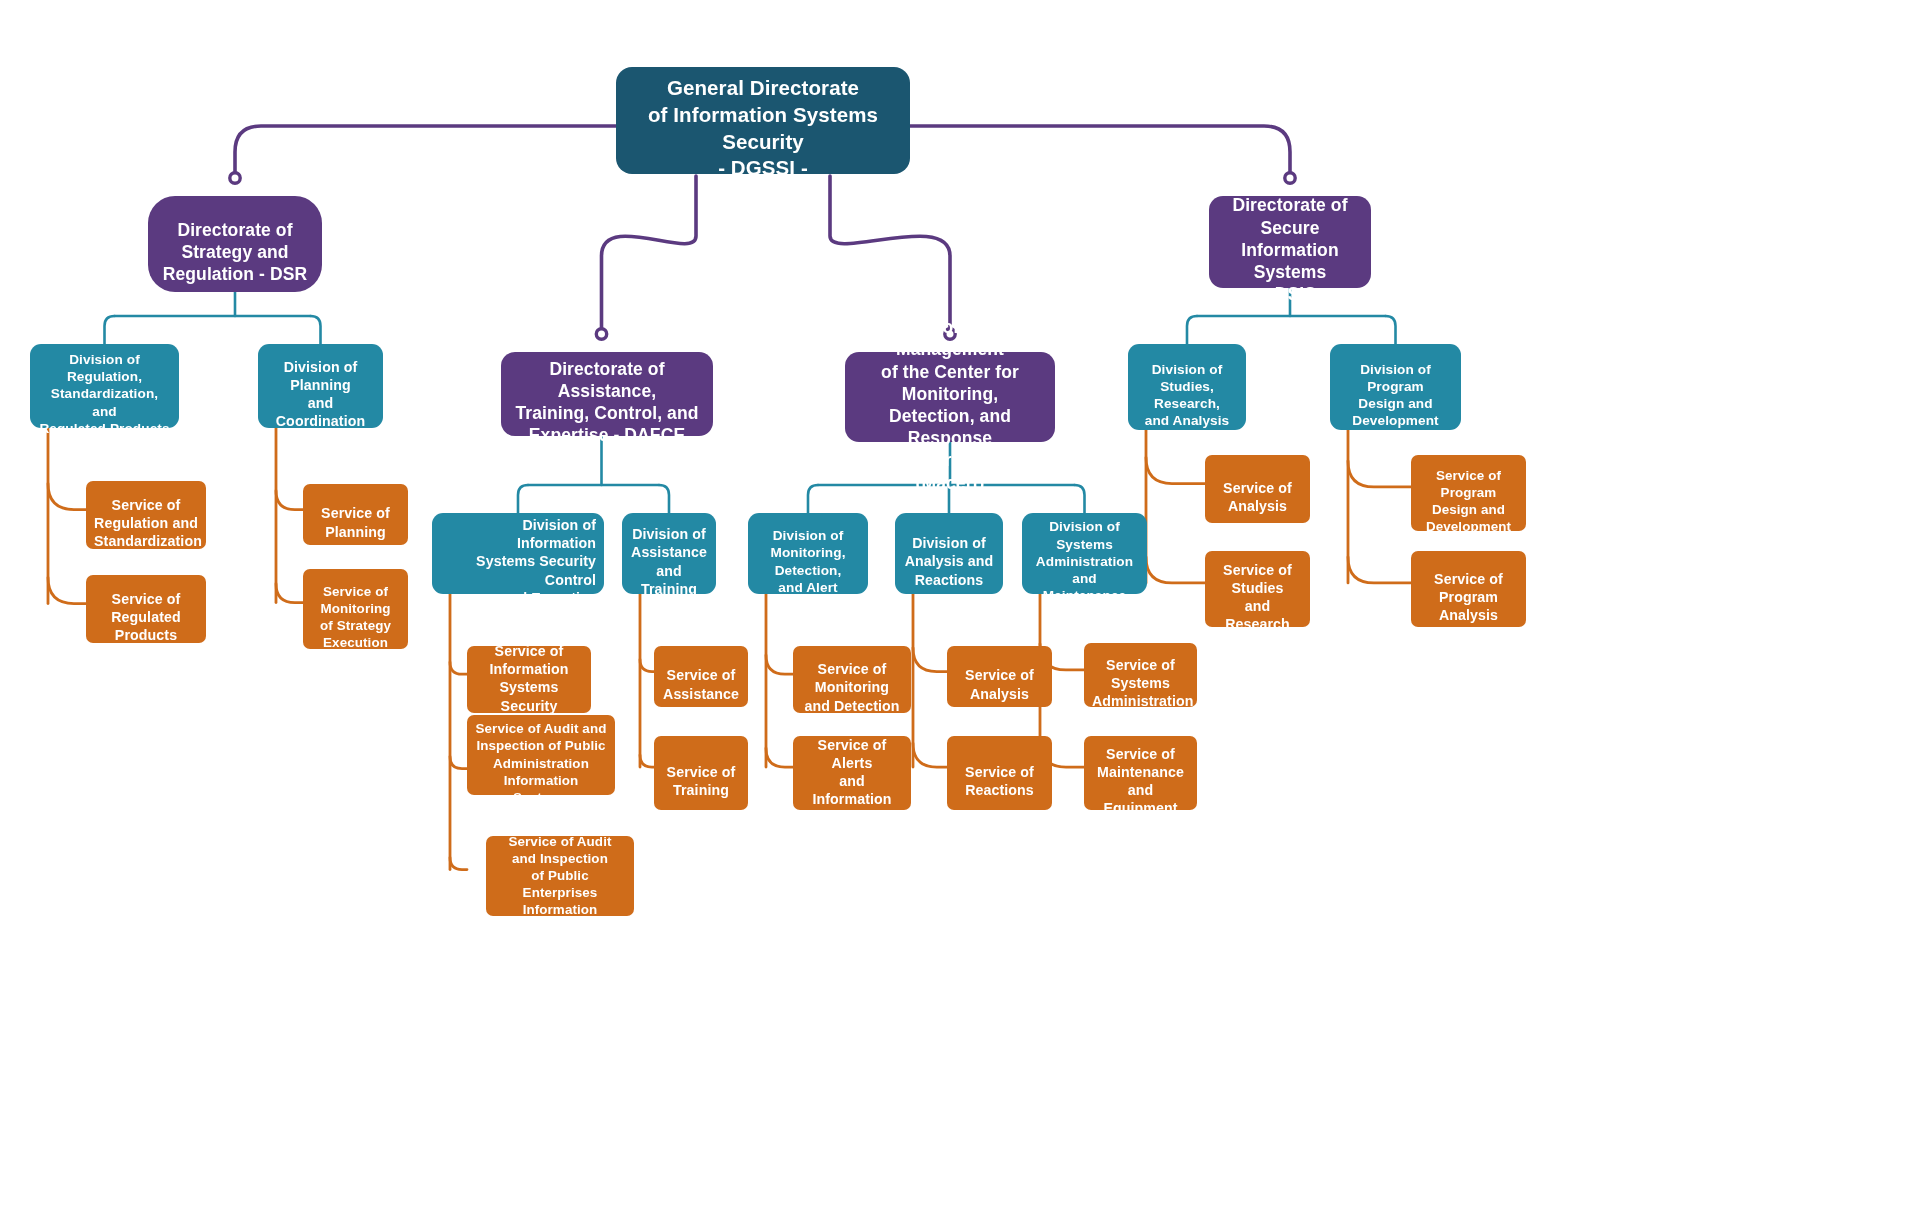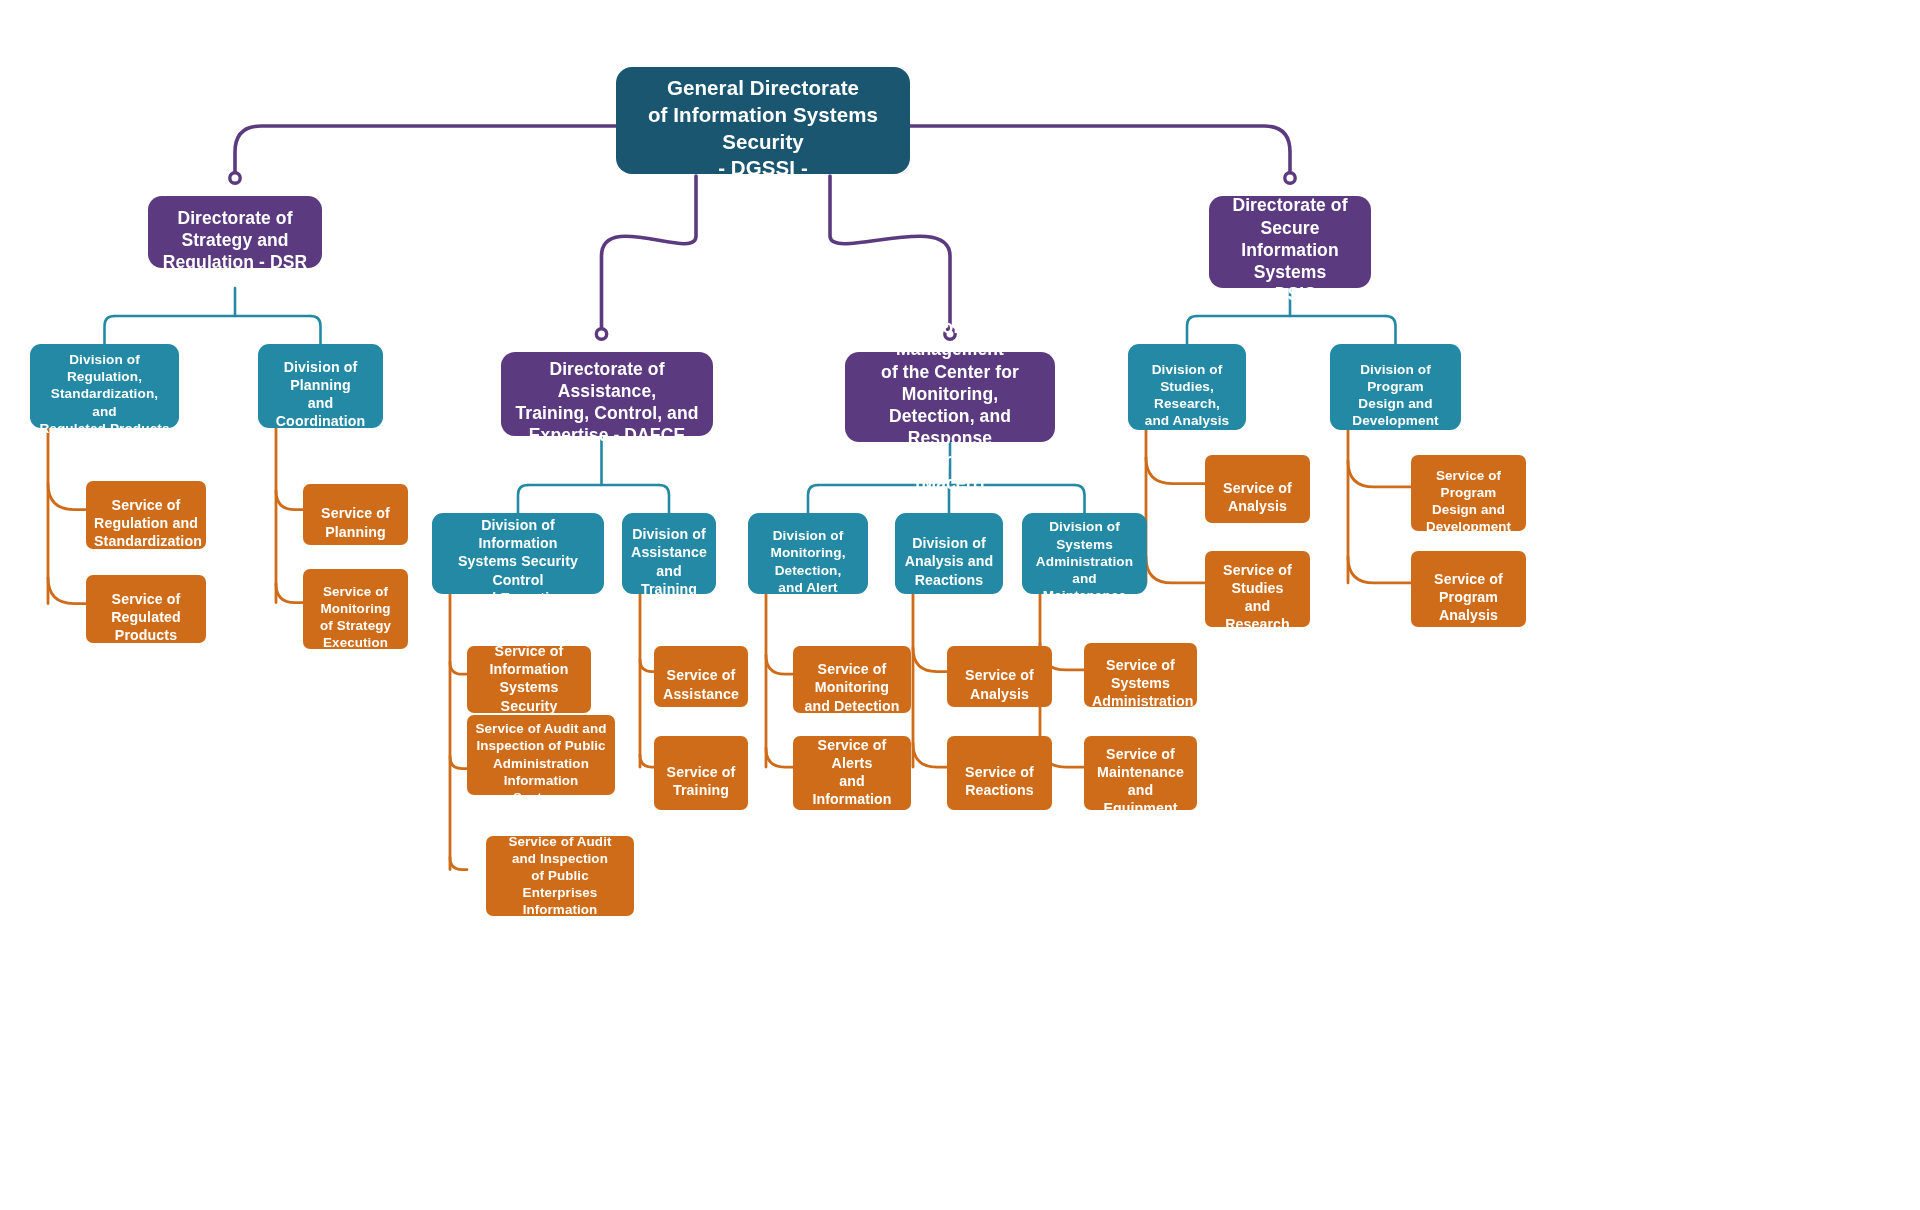--- a/index.html
+++ b/index.html
@@ -87,21 +87,21 @@
       <path d="M 1146 556.92 Q 1146 582.92 1172 582.92 H 1205" fill="none" stroke="#cf6c1a" stroke-width="2.8" stroke-linecap="round" stroke-linejoin="round"></path>
       <path d="M 1395.5 344 V 326 Q 1395.5 316 1385.5 316" fill="none" stroke="#2389a4" stroke-width="2.6" stroke-linecap="round" stroke-linejoin="round"></path>
       <path d="M 1348 430 V 582.92" fill="none" stroke="#cf6c1a" stroke-width="2.8" stroke-linecap="round" stroke-linejoin="round"></path>
       <path d="M 1348 460.92 Q 1348 486.92 1374 486.92 H 1411" fill="none" stroke="#cf6c1a" stroke-width="2.8" stroke-linecap="round" stroke-linejoin="round"></path>
       <path d="M 1348 556.92 Q 1348 582.92 1374 582.92 H 1411" fill="none" stroke="#cf6c1a" stroke-width="2.8" stroke-linecap="round" stroke-linejoin="round"></path>
     </svg>
   <div id="nodes">
       <div class="node lvl-root" style="left: 616px; top: 67px; width: 294px; height: 107px;">
         <span>General Directorate<br>of Information Systems<br>Security<br>- DGSSI -</span>
       </div>
-      <div class="node lvl-dir" style="left: 148px; top: 196px; width: 174px; height: 72px;">
+      <div class="node lvl-dir" style="left: 148px; top: 196px; width: 174px; height: 96px; border-radius: 27px;">
         <span>Directorate of<br>Strategy and<br>Regulation - DSR</span>
       </div>
       <div class="node lvl-div small" style="left: 30px; top: 344px; width: 149px; height: 84px;">
         <span>Division of<br>Regulation,<br>Standardization, and<br>Regulated Products</span>
       </div>
       <div class="node lvl-svc" style="left: 86px; top: 481px; width: 120px; height: 68px;">
         <span>Service of<br>Regulation and<br>Standardization</span>
       </div>
       <div class="node lvl-svc" style="left: 86px; top: 575px; width: 120px; height: 68px;">
         <span>Service of<br>Regulated<br>Products</span>
@@ -111,21 +111,21 @@
       </div>
       <div class="node lvl-svc" style="left: 303px; top: 484px; width: 105px; height: 61px;">
         <span>Service of<br>Planning</span>
       </div>
       <div class="node lvl-svc small" style="left: 303px; top: 569px; width: 105px; height: 80px;">
         <span>Service of<br>Monitoring<br>of Strategy<br>Execution</span>
       </div>
       <div class="node lvl-dir" style="left: 501px; top: 352px; width: 212px; height: 84px;">
         <span>Directorate of Assistance,<br>Training, Control, and<br>Expertise - DAFCE</span>
       </div>
-      <div class="node lvl-div" style="left: 432px; top: 513px; width: 172px; height: 81px;">
+      <div class="node lvl-div" style="left: 432px; top: 513px; width: 172px; height: 81px; text-align: right;">
         <span>Division of Information<br>Systems Security Control<br>and Expertise</span>
       </div>
       <div class="node lvl-svc" style="left: 467px; top: 646px; width: 124px; height: 67px;">
         <span>Service of Information<br>Systems Security<br>Expertise</span>
       </div>
       <div class="node lvl-svc small" style="left: 467px; top: 715px; width: 148px; height: 80px;">
         <span>Service of Audit and<br>Inspection of Public<br>Administration<br>Information Systems</span>
       </div>
       <div class="node lvl-svc small" style="left: 486px; top: 836px; width: 148px; height: 80px;">
         <span>Service of Audit<br>and Inspection<br>of Public Enterprises<br>Information Systems</span>

